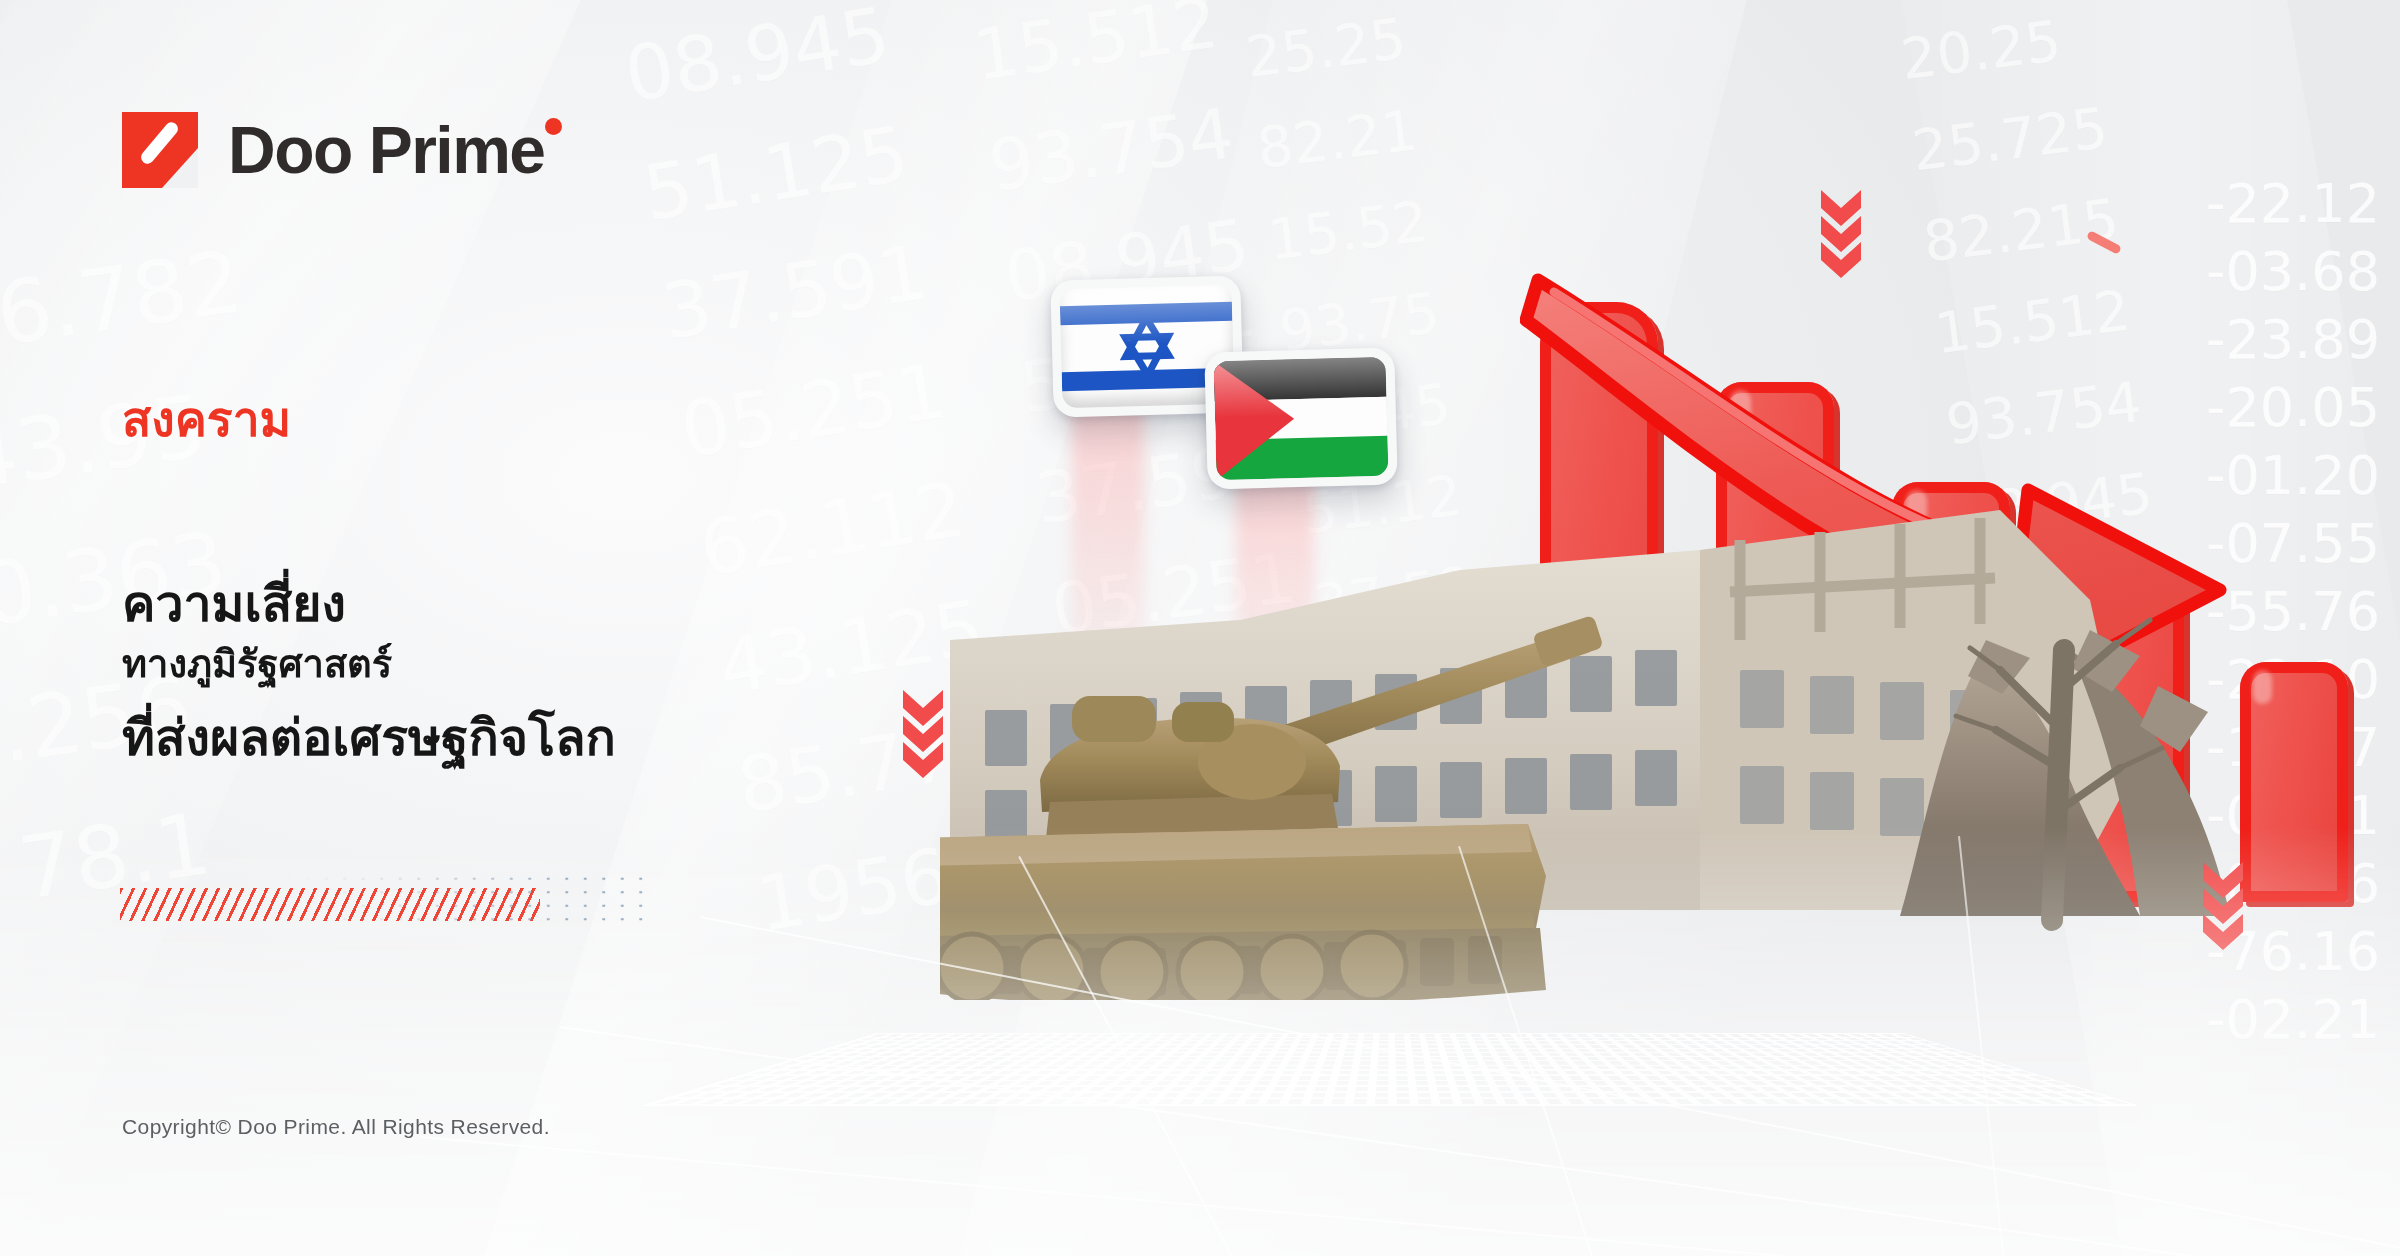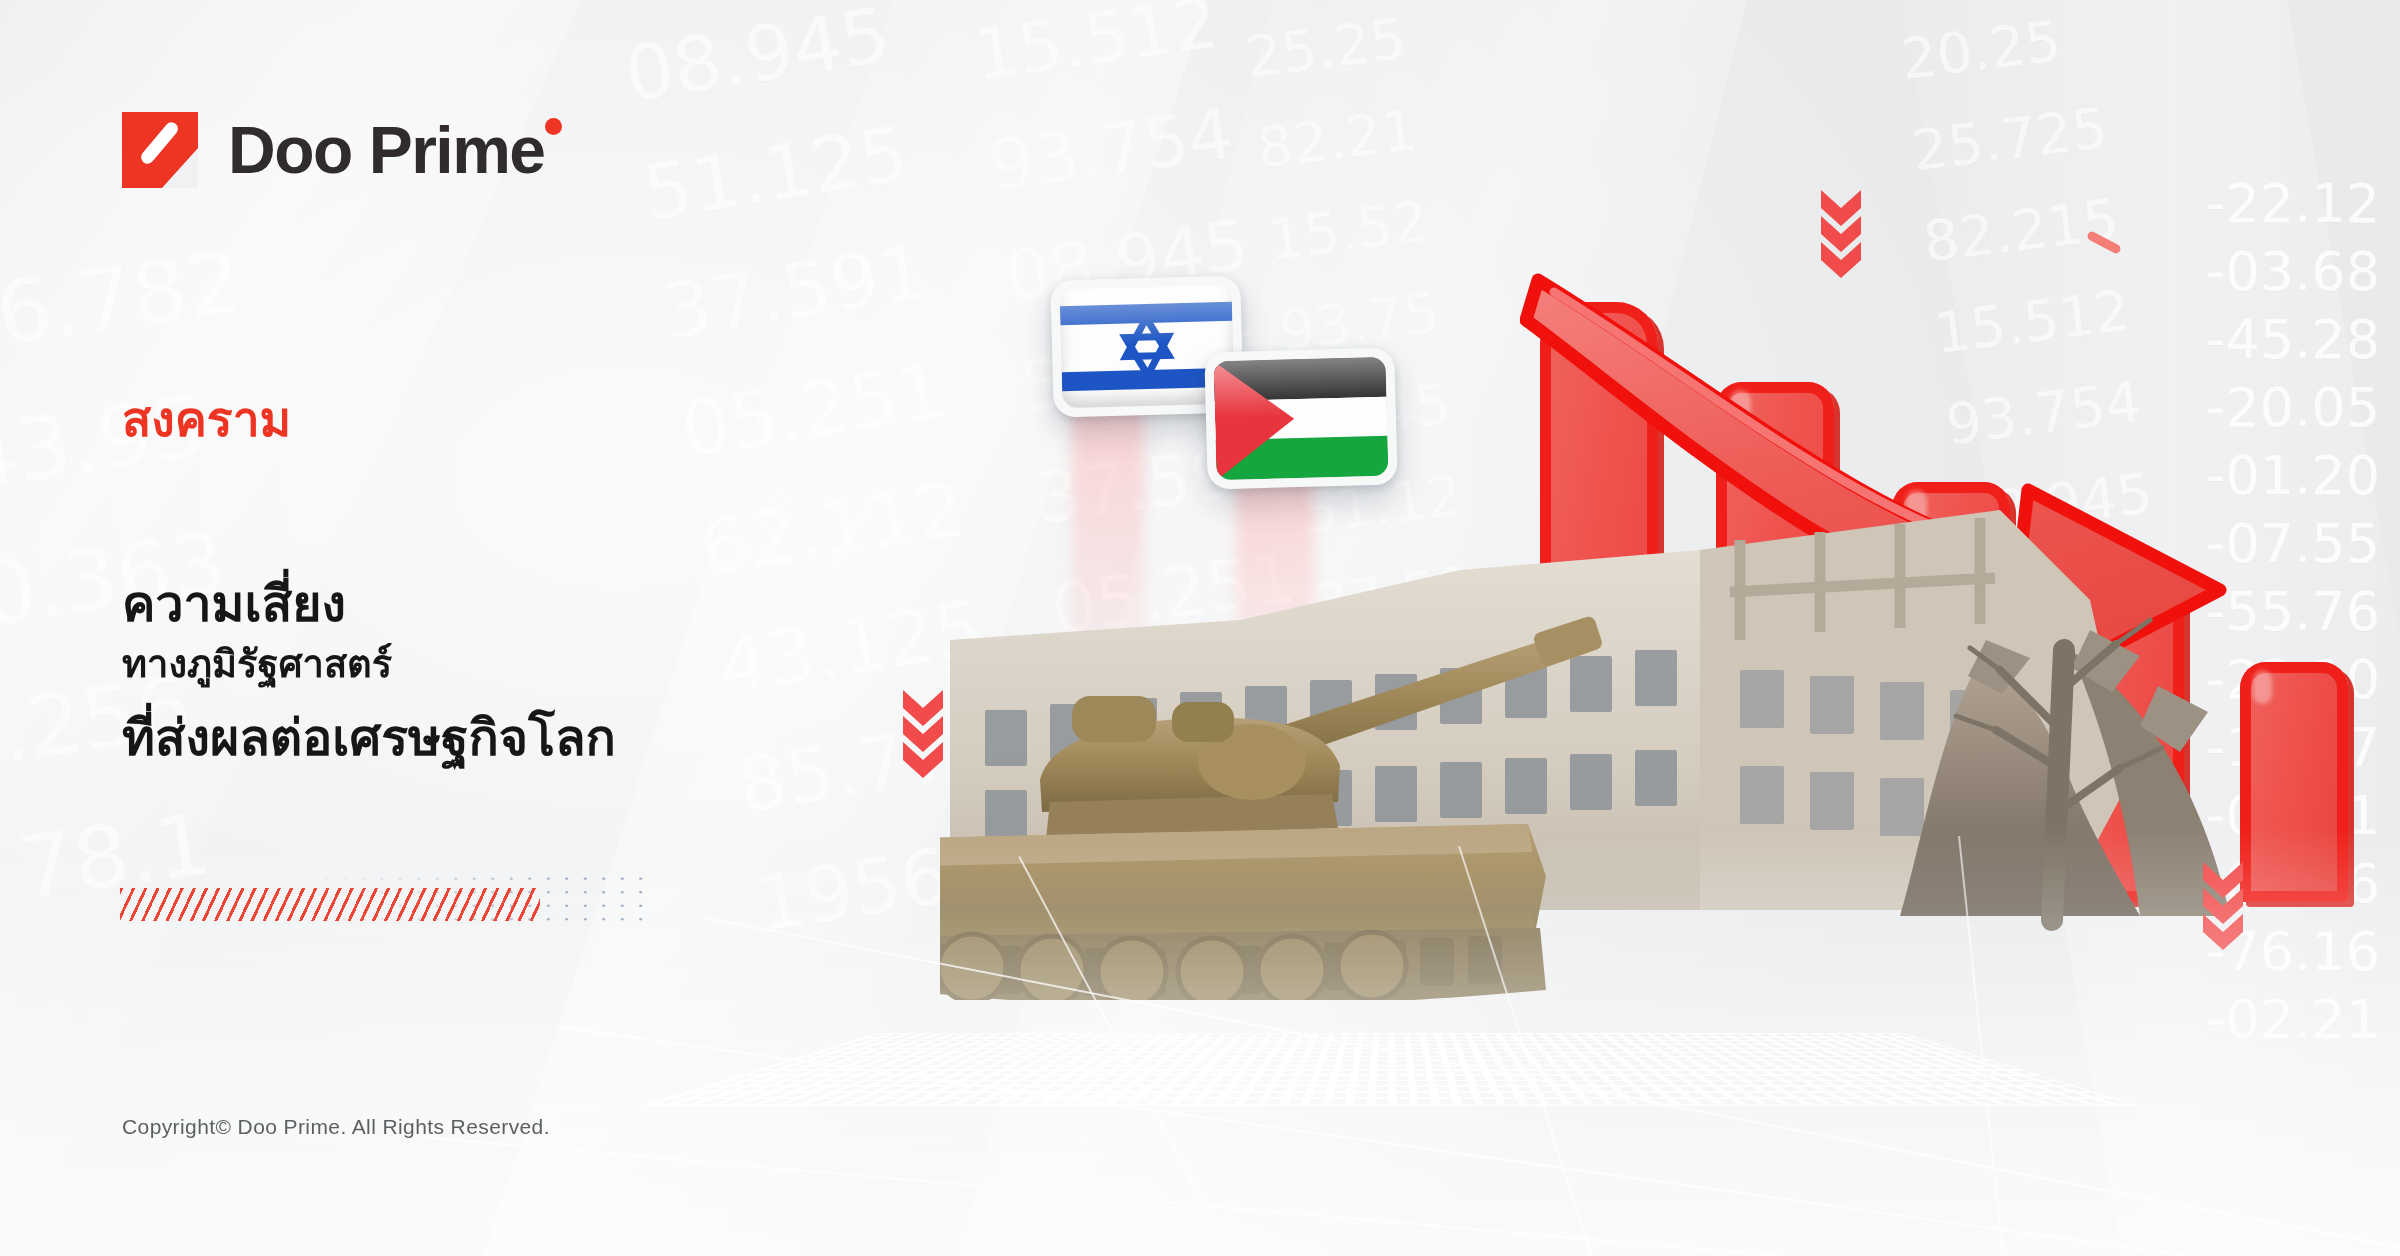--- a/index.html
+++ b/index.html
@@ -194,21 +194,21 @@
       <span>15.512</span>
       <span>93.754</span>
       <span>08.945</span>
       <span>51.125</span>
       <span>37.591</span>
     </div>
 
   <div class="ghost-col" id="gc-right" style="right:20px; top:170px; font-size:54px; line-height:68px; opacity:.85; text-align:center;">
       <span>-22.12</span>
       <span>-03.68</span>
-      <span>-45.28</span>
+      <span>-23.89</span>
       <span>-20.05</span>
       <span>-01.20</span>
       <span>-07.55</span>
       <span>-55.76</span>
       <span>-22.10</span>
       <span>-18.07</span>
       <span>-05.11</span>
       <span>-82.56</span>
       <span>-76.16</span>
       <span>-02.21</span>

